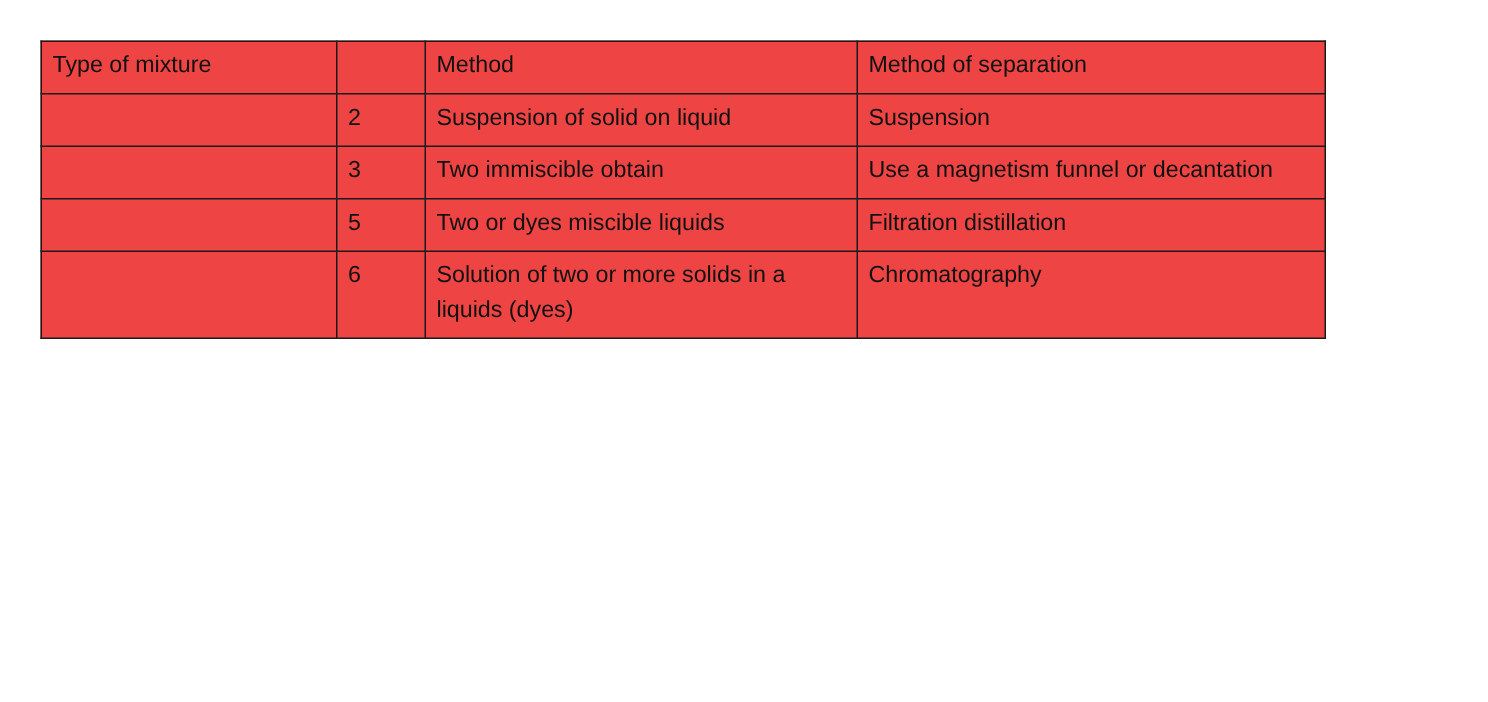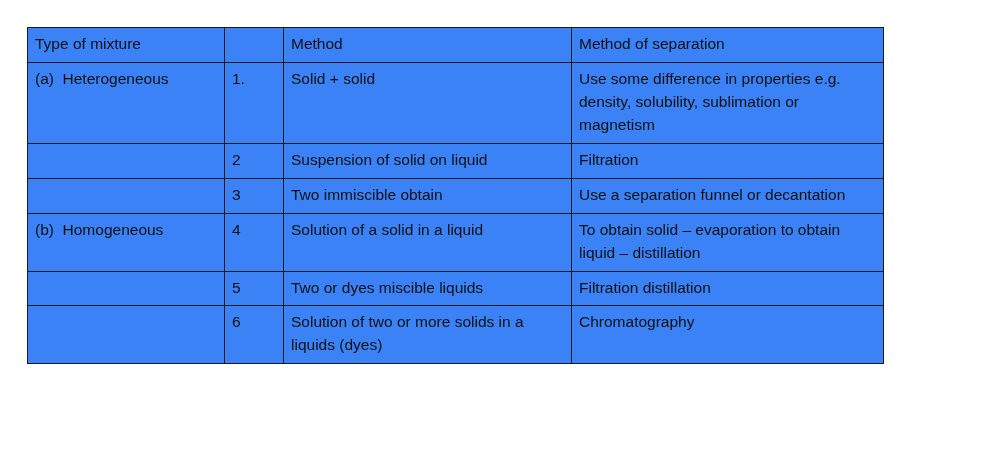--- a/index.html
+++ b/index.html
@@ -20,21 +20,21 @@
     height: 468px;
     background: #ffffff;
   }
   table.mixture-table {
     position: absolute;
     left: 27px;
     top: 27px;
     width: 856px;
     border-collapse: collapse;
     table-layout: fixed;
-    background: #3b82f6;
+    background: #ef4444;
   }
   table.mixture-table td {
     border: 1px solid #1a1a1a;
     vertical-align: top;
     padding: 5px 7px 6px 7px;
     font-size: 15.5px;
     line-height: 1.48;
     font-family: "Liberation Sans", sans-serif;
     color: #111111;
   }
@@ -62,42 +62,30 @@
       <col class="c-meth">
     </colgroup>
     <tbody>
       <tr>
         <td class="cell-type">Type of mixture</td>
         <td class="cell-num blank"></td>
         <td class="cell-mix">Method</td>
         <td class="cell-meth">Method of separation</td>
       </tr>
       <tr>
-        <td class="cell-type">(a)  Heterogeneous</td>
-        <td class="cell-num">1.</td>
-        <td class="cell-mix">Solid + solid</td>
-        <td class="cell-meth">Use some difference in properties e.g. density, solubility, sublimation or magnetism</td>
-      </tr>
-      <tr>
         <td class="cell-type"></td>
         <td class="cell-num">2</td>
         <td class="cell-mix">Suspension of solid on liquid</td>
-        <td class="cell-meth">Filtration</td>
+        <td class="cell-meth">Suspension</td>
       </tr>
       <tr>
         <td class="cell-type"></td>
         <td class="cell-num">3</td>
         <td class="cell-mix">Two immiscible obtain</td>
-        <td class="cell-meth">Use a separation funnel or decantation</td>
-      </tr>
-      <tr>
-        <td class="cell-type">(b)  Homogeneous</td>
-        <td class="cell-num">4</td>
-        <td class="cell-mix">Solution of a solid in a liquid</td>
-        <td class="cell-meth">To obtain solid – evaporation to obtain liquid – distillation</td>
+        <td class="cell-meth">Use a magnetism funnel or decantation</td>
       </tr>
       <tr>
         <td class="cell-type"></td>
         <td class="cell-num">5</td>
         <td class="cell-mix">Two or dyes miscible liquids</td>
         <td class="cell-meth">Filtration distillation</td>
       </tr>
       <tr>
         <td class="cell-type"></td>
         <td class="cell-num">6</td>

